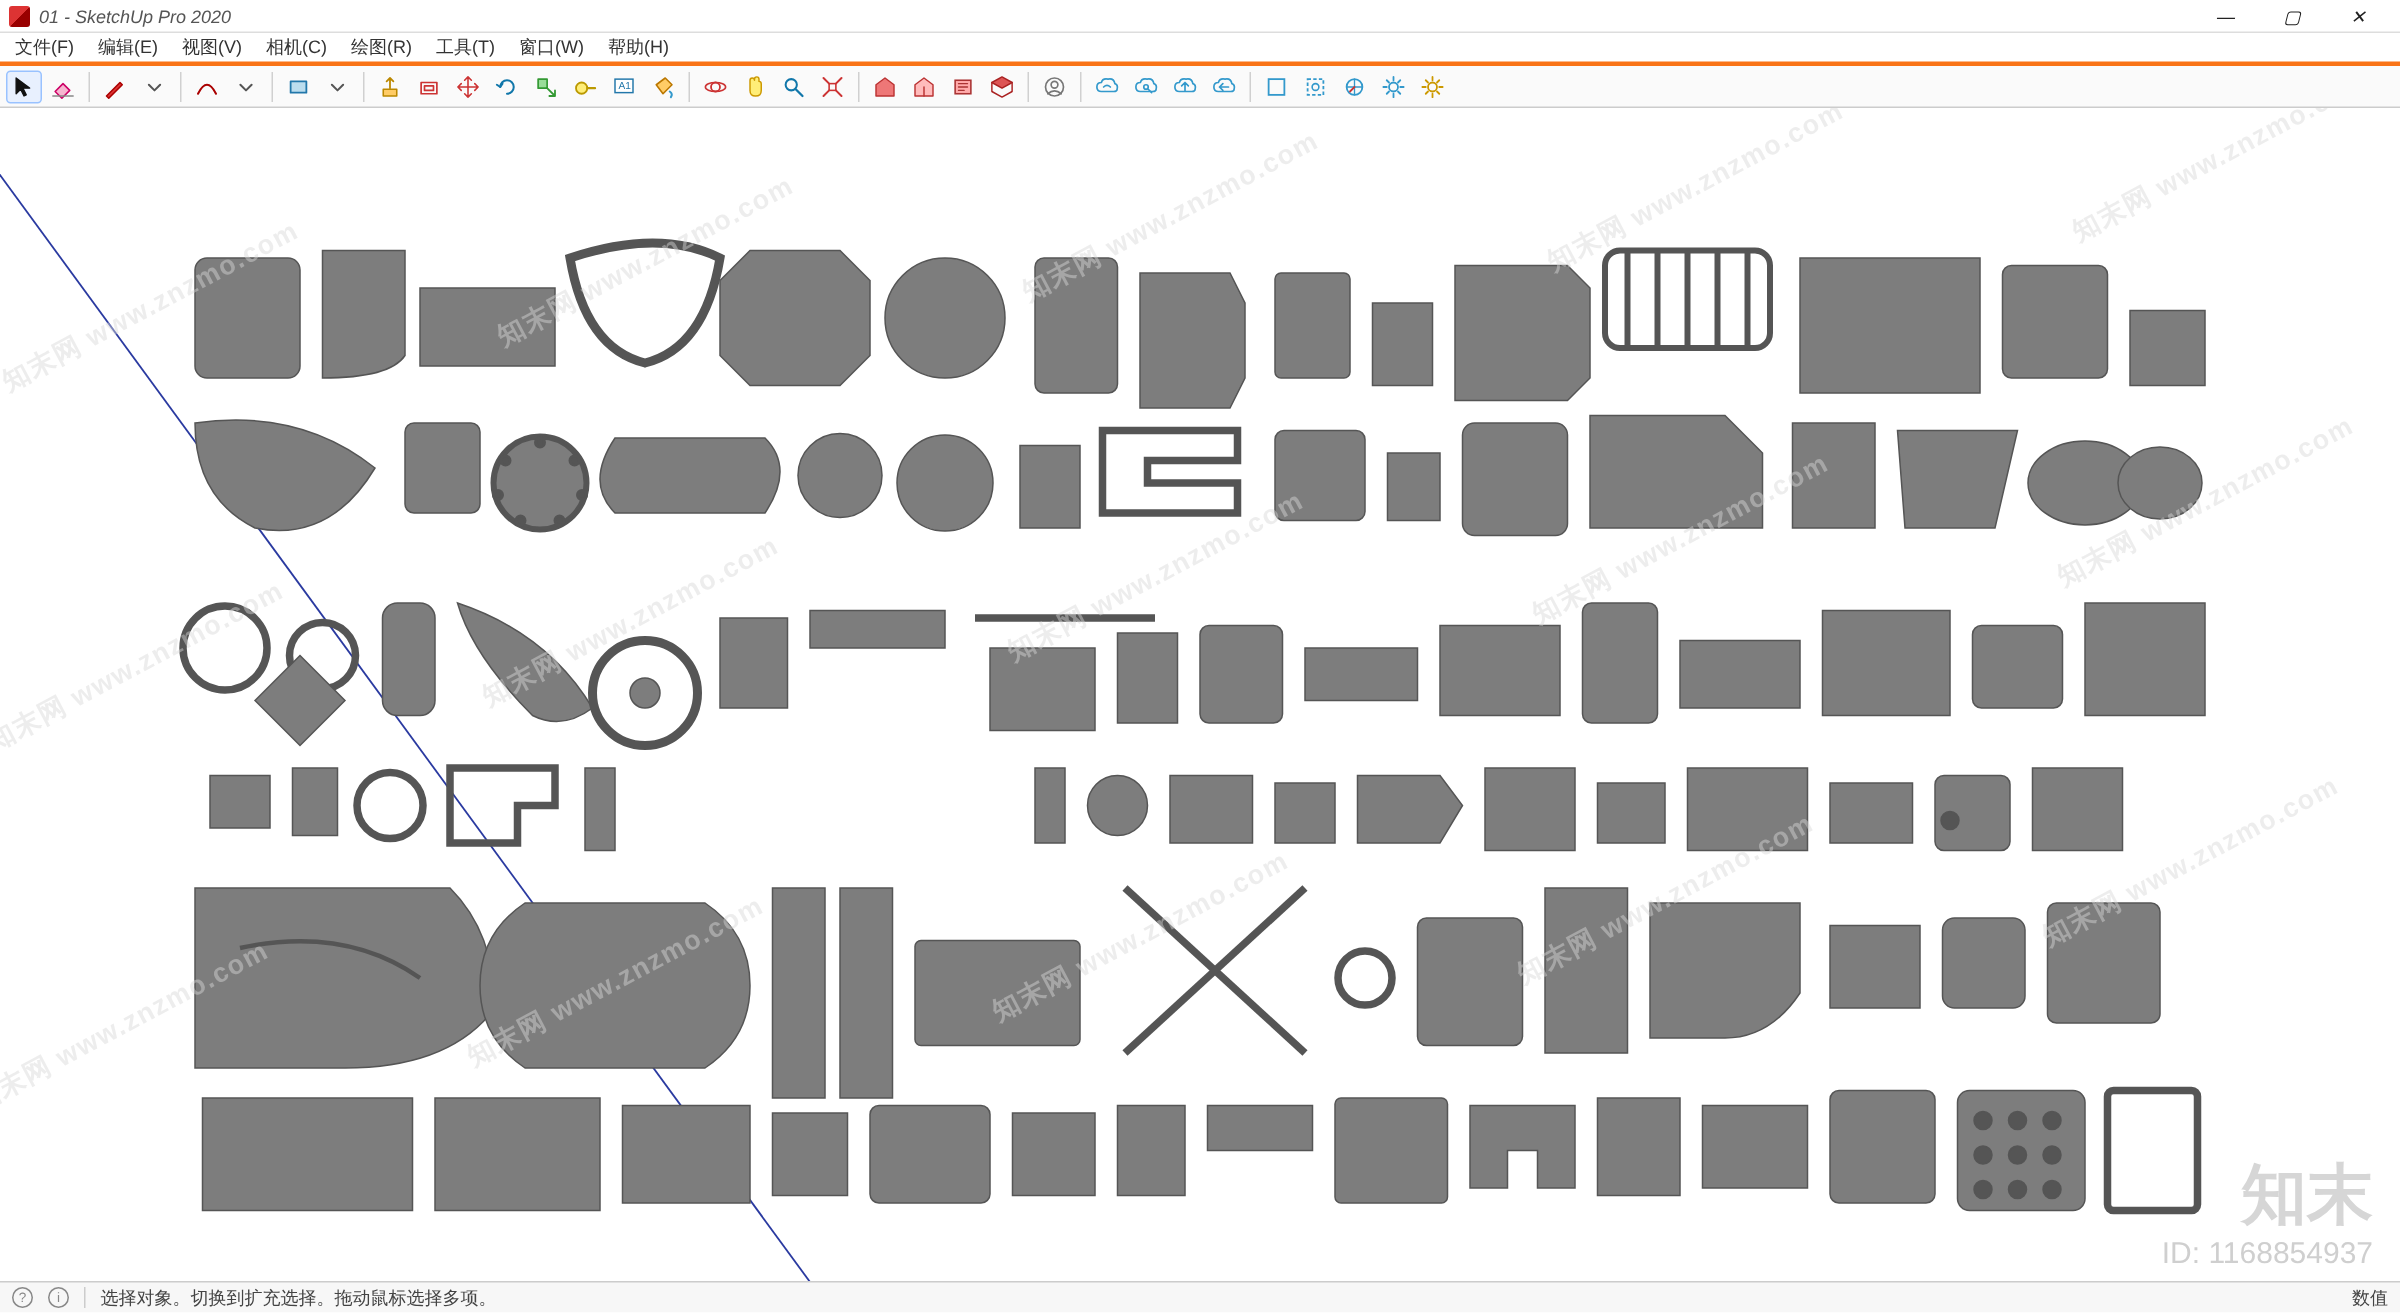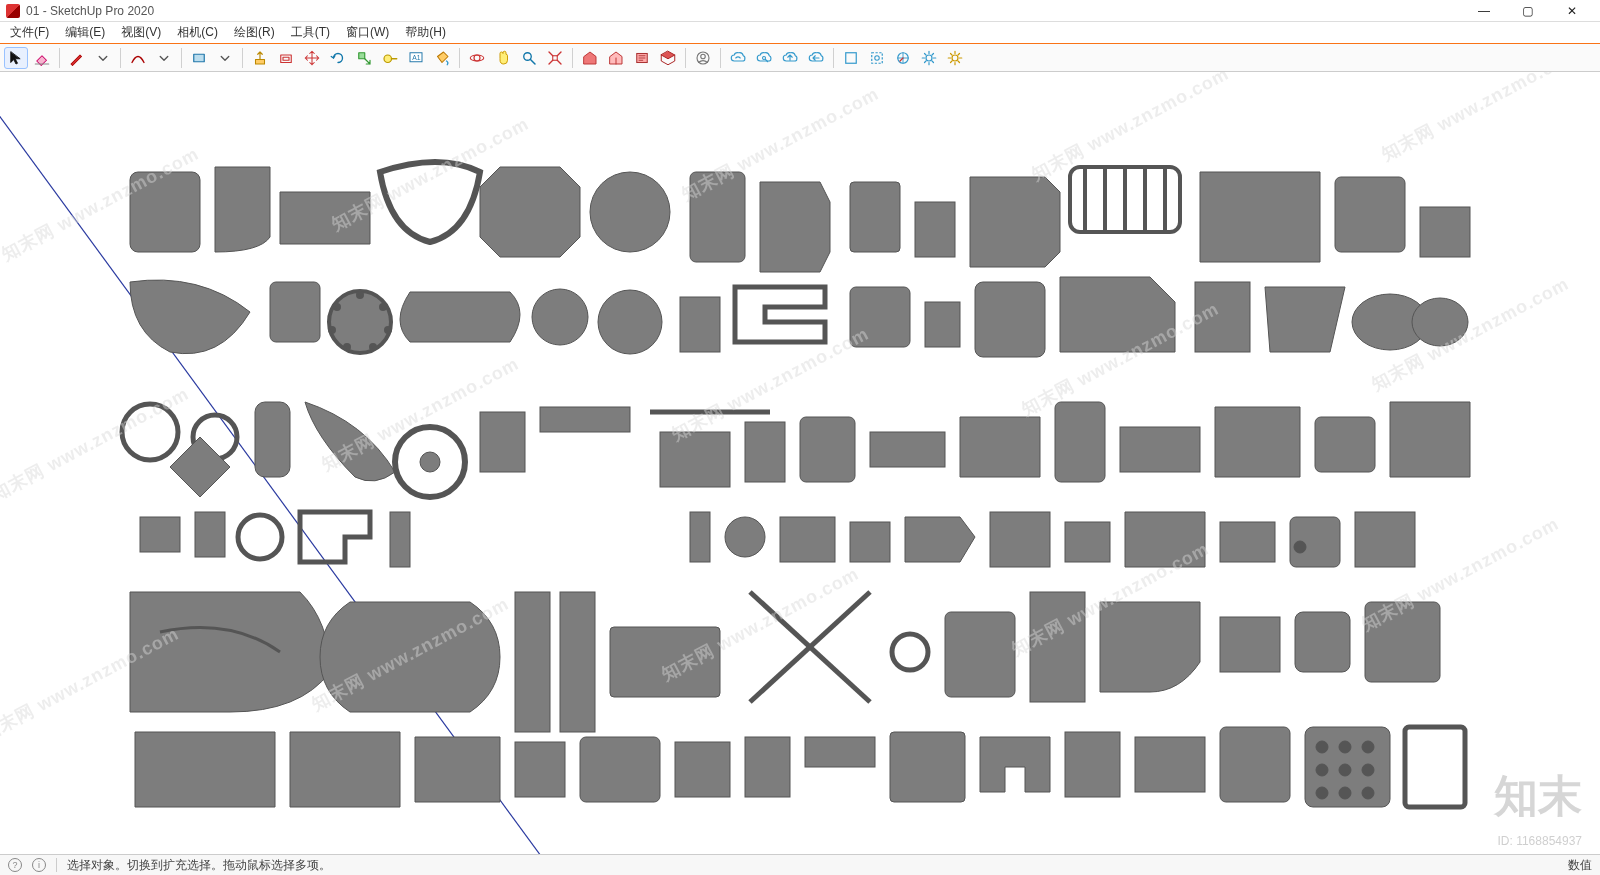--- a/index.html
+++ b/index.html
@@ -12,41 +12,42 @@
     overflow: hidden;
     position: relative;
     color: #222;
   }
   .titlebar {
     height: 22px;
     display: flex;
     align-items: center;
     padding: 0 6px;
     border-bottom: 1px solid #ddd;
+    font-style: italic;
   }
   .titlebar .app-icon {
     width: 14px; height: 14px;
     background: linear-gradient(135deg,#d33 0 50%,#900 50% 100%);
     margin-right: 6px;
     border-radius: 2px;
   }
   .titlebar .title { flex: 0 0 auto; color:#555; }
   .titlebar .spacer { flex: 1; }
   .win-btn {
     width: 44px; height: 22px;
     display: inline-flex; align-items: center; justify-content: center;
     color:#222;
   }
   .menubar {
     height: 22px;
     display: flex;
     align-items: center;
     padding: 0 4px;
     gap: 4px;
-    border-bottom: 1px solid #f97316;
+    border-bottom: 3px solid #f97316;
     text-align: center;
   }
   .menubar .menu-item { padding: 2px 6px; color:#333; }
 
   .toolbar {
     height: 28px;
     display: flex;
     align-items: center;
     padding: 2px 4px;
     gap: 2px;
@@ -95,21 +96,21 @@
     right: 18px; bottom: 28px;
     font-size: 44px;
     color:#bbb;
     opacity:0.6;
     font-weight:700;
     pointer-events:none;
   }
   .wm-id {
     position:absolute;
     right: 18px; bottom: 6px;
-    font-size: 12px;
+    font-size: 20px;
     color:#bbb;
     opacity:0.7;
     pointer-events:none;
   }
 
   .parts-svg {
     position:absolute;
     inset:0;
     width:100%;
     height:100%;

